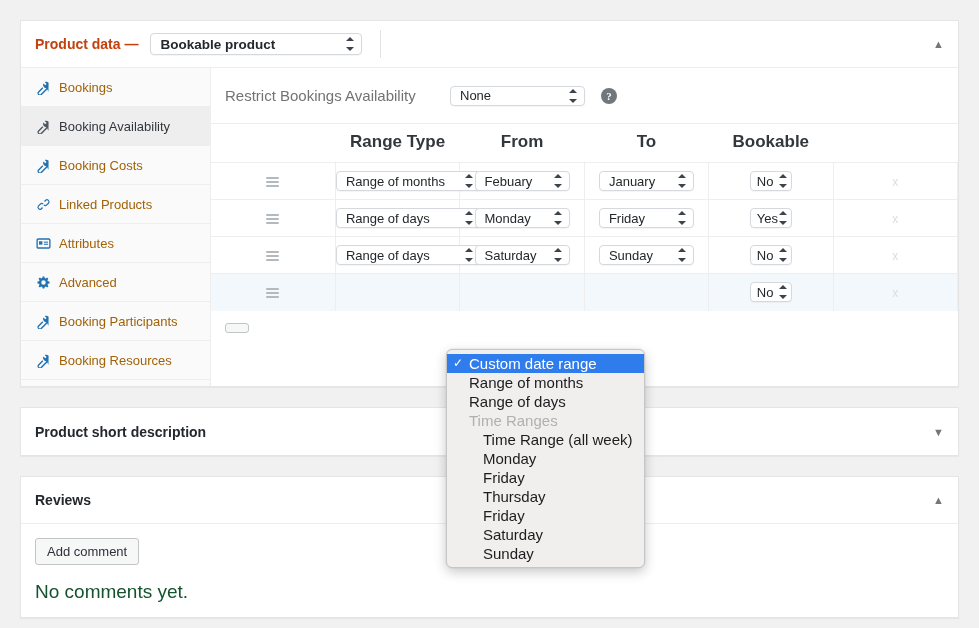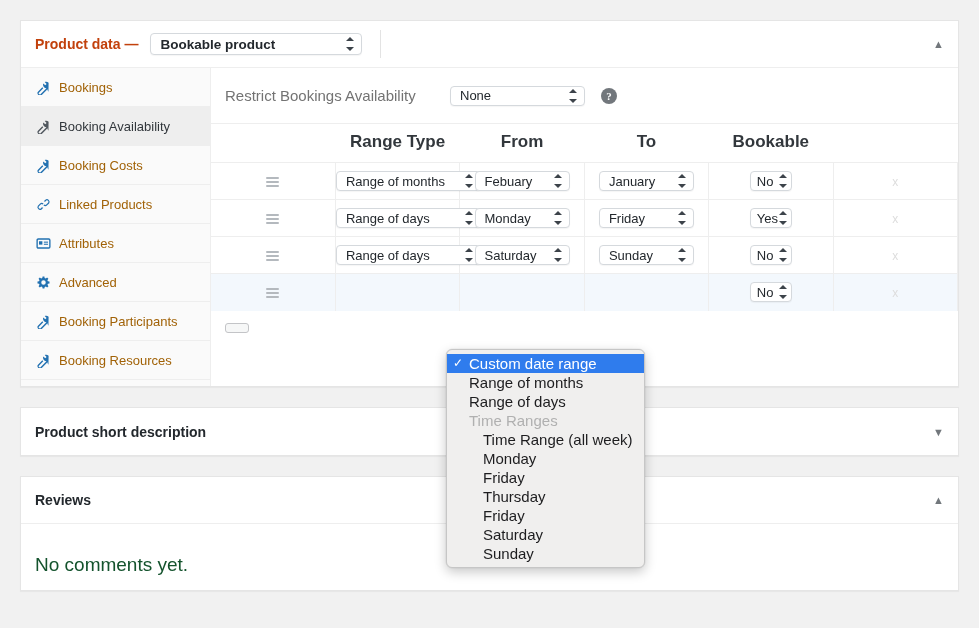--- a/index.html
+++ b/index.html
@@ -540,15 +540,16 @@
     <span class="toggle-arrow">▼</span>
   </div>
 </div>
 
 <div class="metabox">
   <div class="mb-head">
     <span class="mb-title">Reviews</span>
     <span class="toggle-arrow">▲</span>
   </div>
   <div class="rev-body">
+    <span class="btn-secondary">Add comment</span>
     <div class="no-comments">No comments yet.</div>
   </div>
 </div>
 
 </body></html>

